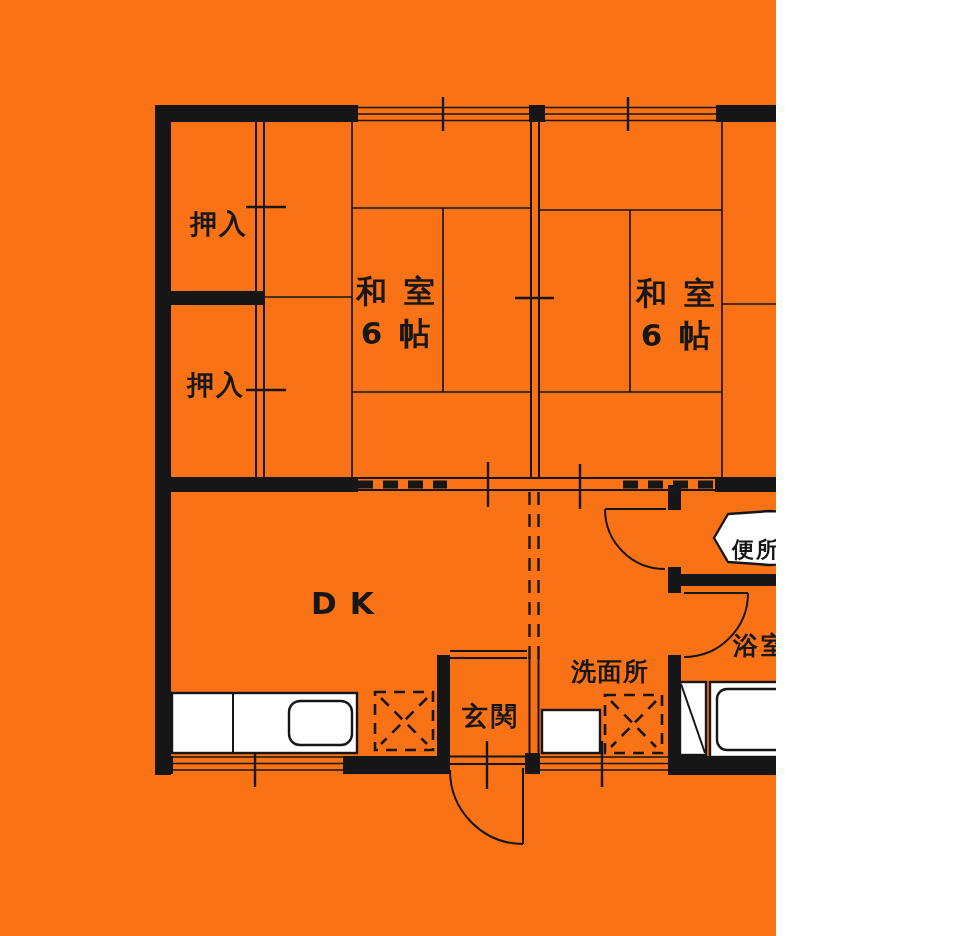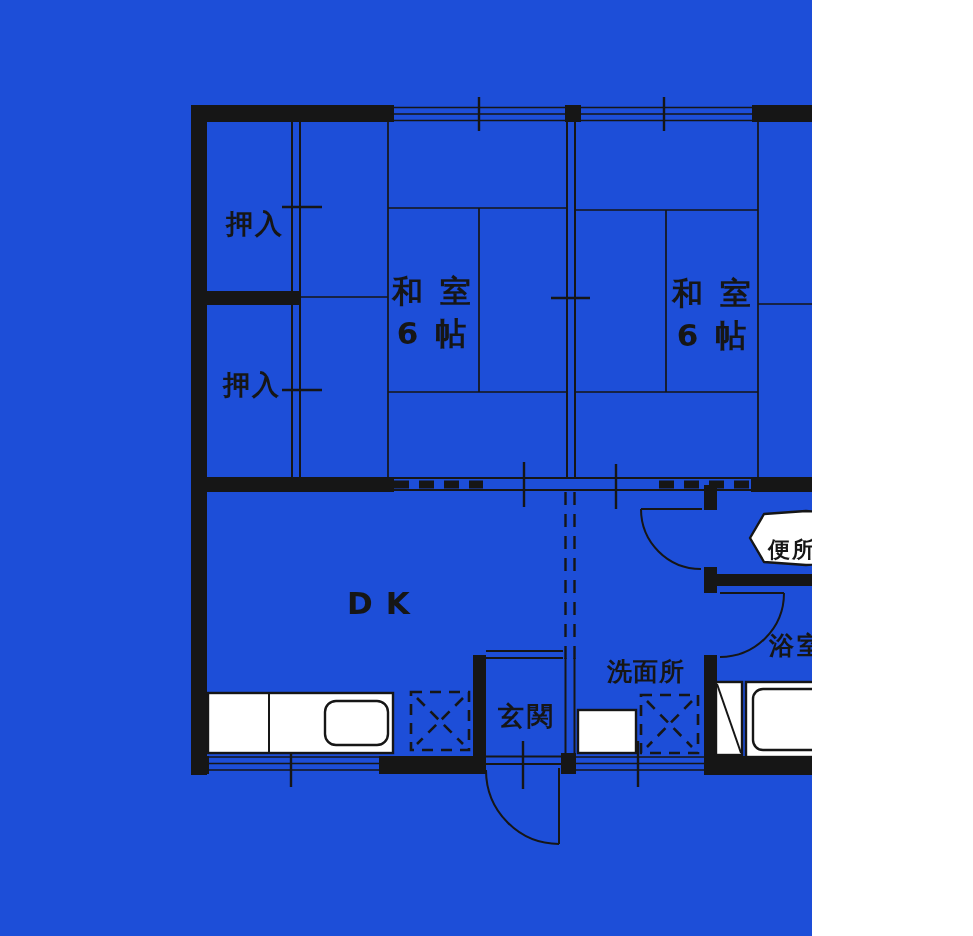--- a/index.html
+++ b/index.html
@@ -1,18 +1,18 @@
 <!DOCTYPE html>
 <html style="--ink: #161616;"><head>
 <meta charset="utf-8">
 <style>
   :root { --ink: #161616; }
   html,body{margin:0;padding:0;background:#ffffff;}
-  .page{position:relative;width:776px;height:936px;background:#1d4ed8;overflow:hidden;
-        font-family:"DejaVu Sans","Liberation Sans",sans-serif;padding-left:36px;}
+  .page{position:relative;width:776px;height:936px;background:#f97316;overflow:hidden;
+        font-family:"DejaVu Sans","Liberation Sans",sans-serif;}
   svg{display:block;}
   .wall{fill:var(--ink);stroke:none;}
   .ln{stroke:var(--ink);stroke-width:2;fill:none;}
   .ln15{stroke:var(--ink);stroke-width:1.7;fill:none;}
   .dashwall{stroke:var(--ink);stroke-width:8;fill:none;stroke-dasharray:15 10;}
   .dashln{stroke:var(--ink);stroke-width:2.4;fill:none;stroke-dasharray:13 9;}
   .dashfix{stroke:var(--ink);stroke-width:2.6;fill:none;stroke-dasharray:11 8;}
   .tick{stroke:var(--ink);stroke-width:2.4;fill:none;}
   .fix{stroke:var(--ink);stroke-width:2.4;fill:#fff;}
   .door{stroke:var(--ink);stroke-width:2;fill:none;}

